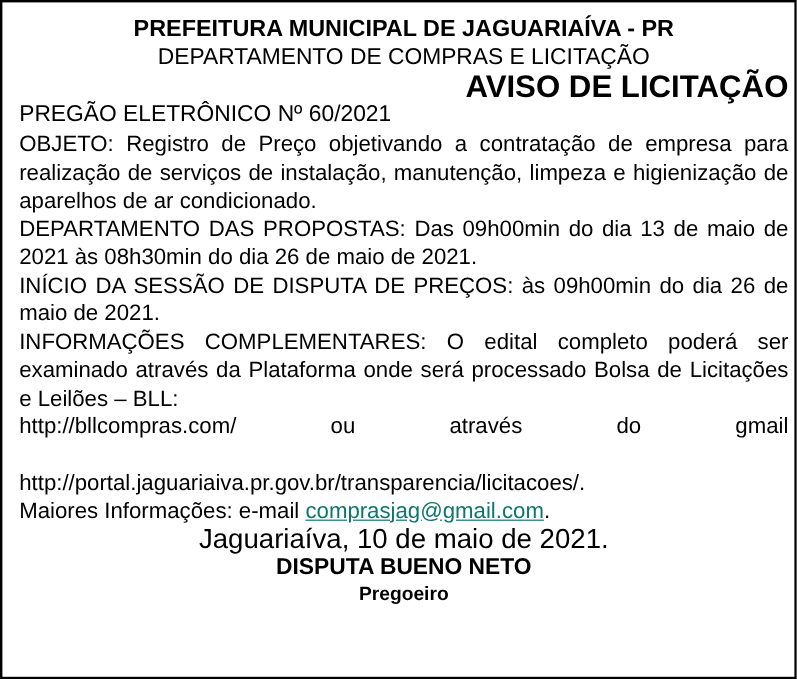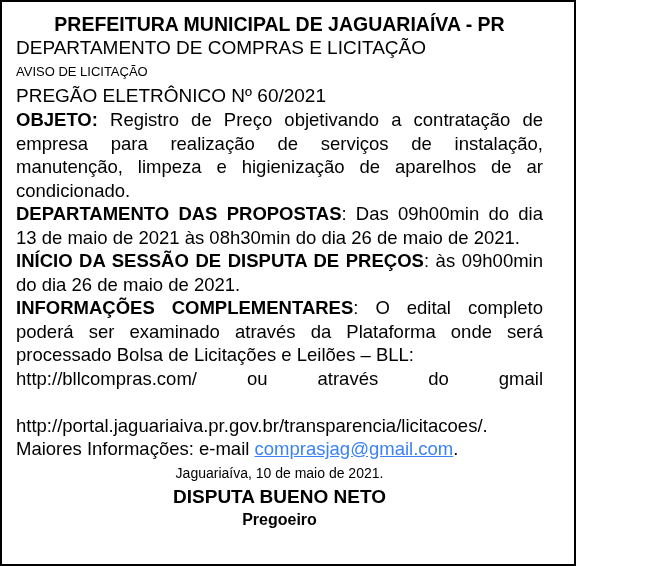--- a/index.html
+++ b/index.html
@@ -8,78 +8,79 @@
   }
   body {
     width: 664px;
     height: 566px;
     background: #ffffff;
     font-family: "Liberation Sans", sans-serif;
     color: #000000;
   }
   .notice {
     box-sizing: border-box;
-    width: 576px;
+    width: 664px;
     height: 566px;
     border: 2px solid #000000;
-    padding: 10px 31px 6px 14px;
+    padding: 10px 5px 6px 14px;
     background: #ffffff;
   }
   .title-1 {
     text-align: center;
     font-weight: bold;
     font-size: 19.5px;
     line-height: 24px;
     letter-spacing: 0px;
   }
   .title-2 {
+    text-align: center;
     font-size: 19px;
     line-height: 24px;
   }
   .title-3 {
-    text-align: left;
-    font-weight: normal;
-    font-size: 13px;
+    text-align: right;
+    font-weight: bold;
+    font-size: 26px;
     line-height: 24px;
   }
   .title-4 {
     font-weight: normal;
     font-size: 19px;
     line-height: 24px;
   }
   .para {
     text-align: justify;
     text-justify: inter-word;
     font-size: 18.5px;
     line-height: 23.5px;
     margin: 0;
   }
   .para .lead {
-    font-weight: bold;
+    font-weight: normal;
     margin-top: 34px;
   }
   .sign-city {
     text-align: center;
-    font-size: 14px;
+    font-size: 23px;
     line-height: 24px;
   }
   .sign-name {
     text-align: center;
     font-weight: bold;
     font-size: 19px;
     line-height: 24px;
   }
   .sign-role {
     text-align: center;
     font-weight: bold;
     font-size: 16px;
     line-height: 22px;
   }
   a.mail {
-    color: #3b82f6;
+    color: #0f766e;
     text-decoration: underline;
   }
   .spaced {
     
     text-align: justify;
   }
   .spaced::after {
     content: "";
     display: inline-block;
     width: 100%;

